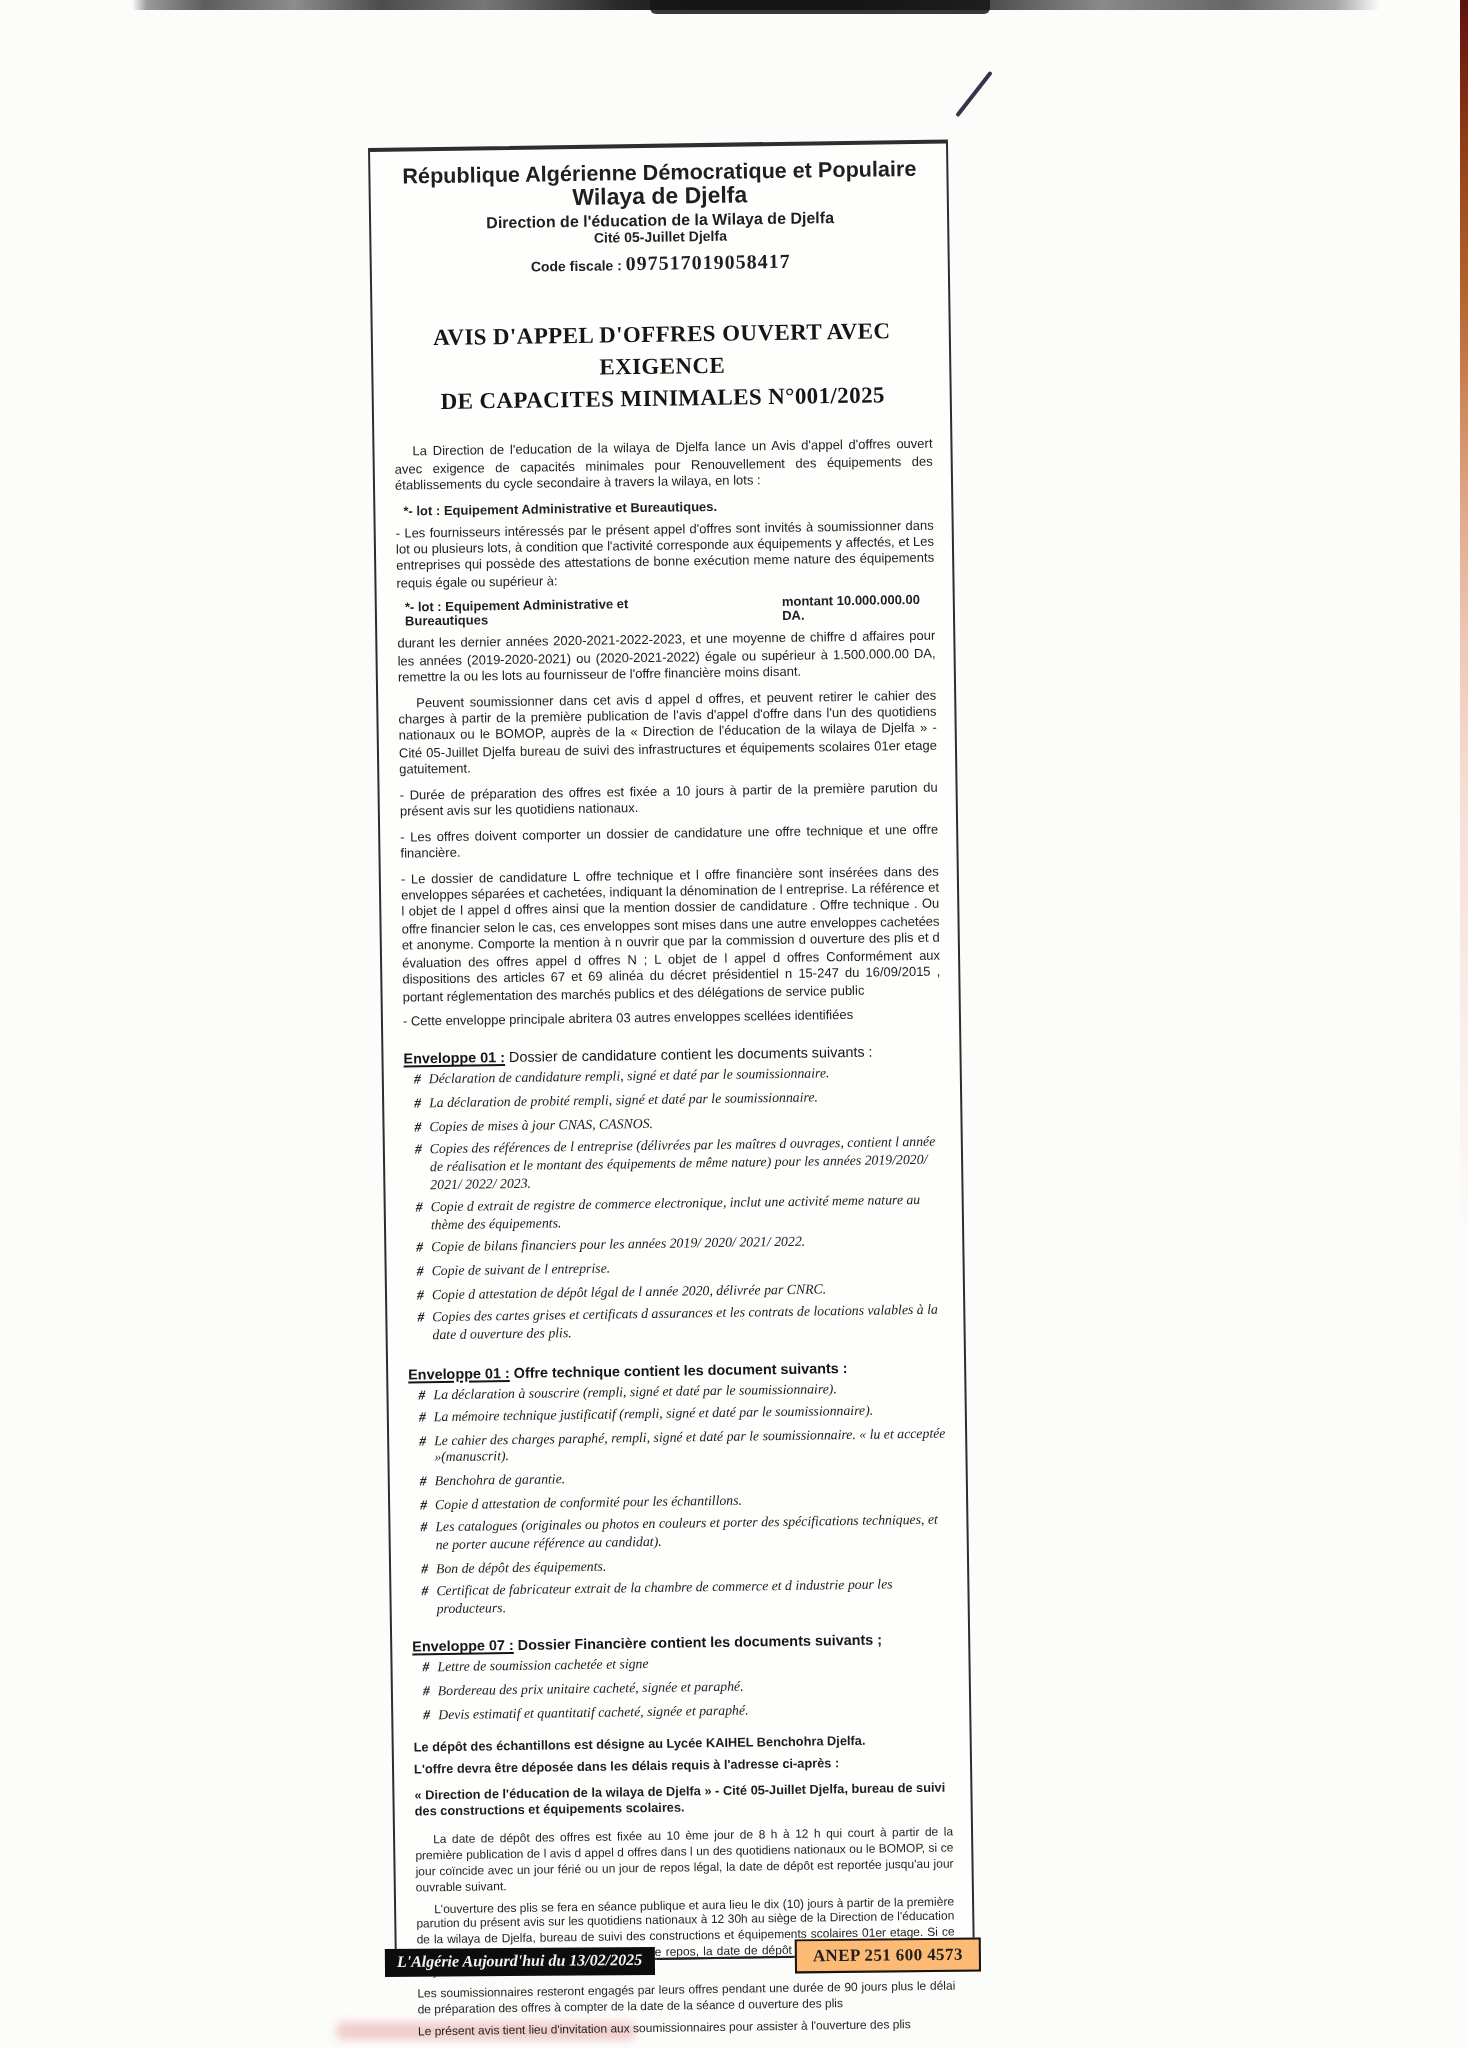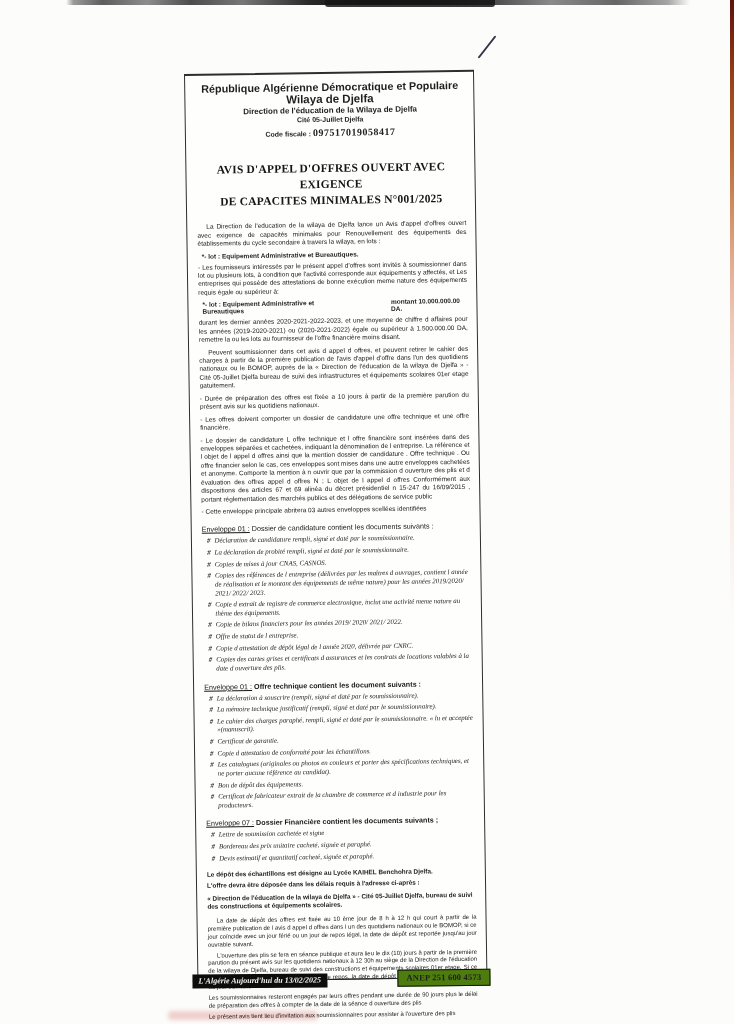--- a/index.html
+++ b/index.html
@@ -69,21 +69,21 @@
   }
 
   .bp { font-size: 6.5px; line-height: 1.3; text-align: justify; margin: 4px 0; color: #222; }
   .ind { text-indent: 9px; }
   .lot-line { font-size: 6.5px; font-weight: 600; margin: 2px 0 4px 4px; }
   .lot-flex { display: flex; }
   .lot-amount { margin-left: 44px; font-weight: 600; }
 
   .env { margin-top: 9px; }
   .env-head { font-size: 7.2px; margin-bottom: 3px; color: #161616; }
-  .env-label { font-weight: normal; text-decoration: underline; }
+  .env-label { font-weight: bold; text-decoration: underline; }
   .env-intro { font-weight: bold; }
   .env-items { list-style: none; margin: 0; padding: 0 0 0 5px; }
   .env-item { display: flex; gap: 4px; margin: 3px 0; font-family: "Liberation Serif", serif; font-style: italic; font-size: 6.9px; line-height: 1.25; color: #1c1c1c; }
   .blt { font-weight: bold; flex: 0 0 auto; }
 
   .cl-bold { font-size: 6.4px; font-weight: bold; line-height: 1.35; margin: 2px 0; color: #1d1d1d; }
   .cl-addr { margin-top: 4px; }
   .tiny { font-size: 6px; line-height: 1.32; text-align: justify; margin: 3px 0; color: #242424; }
 
   .doc-footer {
@@ -92,21 +92,21 @@
     display: flex; align-items: center;
   }
   .journal-badge {
     background: #0d0d0d; color: #f4f4f2;
     font-family: "Liberation Serif", serif; font-style: italic; font-weight: bold;
     font-size: 8px; padding: 2px 6px 3px 6px; white-space: nowrap;
     transform: rotate(0.4deg);
   }
   .footer-line { flex: 1; border-top: 1.6px solid #222; margin: 0 1px; height: 0; }
   .anep-box {
-    border: 1.6px solid #141414; background: #4d7c0f;
+    border: 1.6px solid #141414; background: #fdba74;
     font-family: "Liberation Serif", serif; font-weight: bold;
     font-size: 8.5px; letter-spacing: .2px;
     padding: 2px 8px 3px 8px; white-space: nowrap;
     transform: rotate(0.3deg);
   }
 </style>
 </head>
 <body>
 
 <div class="scan-top"></div>
@@ -181,21 +181,21 @@
           <span>Copie d extrait de registre de commerce electronique, inclut une activité meme nature au thème des équipements.</span>
         </li>
 
         <li class="env-item">
           <span class="blt">#</span>
           <span>Copie de bilans financiers pour les années 2019/ 2020/ 2021/ 2022.</span>
         </li>
 
         <li class="env-item">
           <span class="blt">#</span>
-          <span>Offre de statut de l entreprise.</span>
+          <span>Copie de suivant de l entreprise.</span>
         </li>
 
         <li class="env-item">
           <span class="blt">#</span>
           <span>Copie d attestation de dépôt légal de l année 2020, délivrée par CNRC.</span>
         </li>
 
         <li class="env-item">
           <span class="blt">#</span>
           <span>Copies des cartes grises et certificats d assurances et les contrats de locations valables à la date d ouverture des plis.</span>
@@ -220,21 +220,21 @@
           <span>La mémoire technique justificatif (rempli, signé et daté par le soumissionnaire).</span>
         </li>
 
         <li class="env-item">
           <span class="blt">#</span>
           <span>Le cahier des charges paraphé, rempli, signé et daté par le soumissionnaire. « lu et acceptée »(manuscrit).</span>
         </li>
 
         <li class="env-item">
           <span class="blt">#</span>
-          <span>Certificat de garantie.</span>
+          <span>Benchohra de garantie.</span>
         </li>
 
         <li class="env-item">
           <span class="blt">#</span>
           <span>Copie d attestation de conformité pour les échantillons.</span>
         </li>
 
         <li class="env-item">
           <span class="blt">#</span>
           <span>Les catalogues (originales ou photos en couleurs et porter des spécifications techniques, et ne porter aucune référence au candidat).</span>

